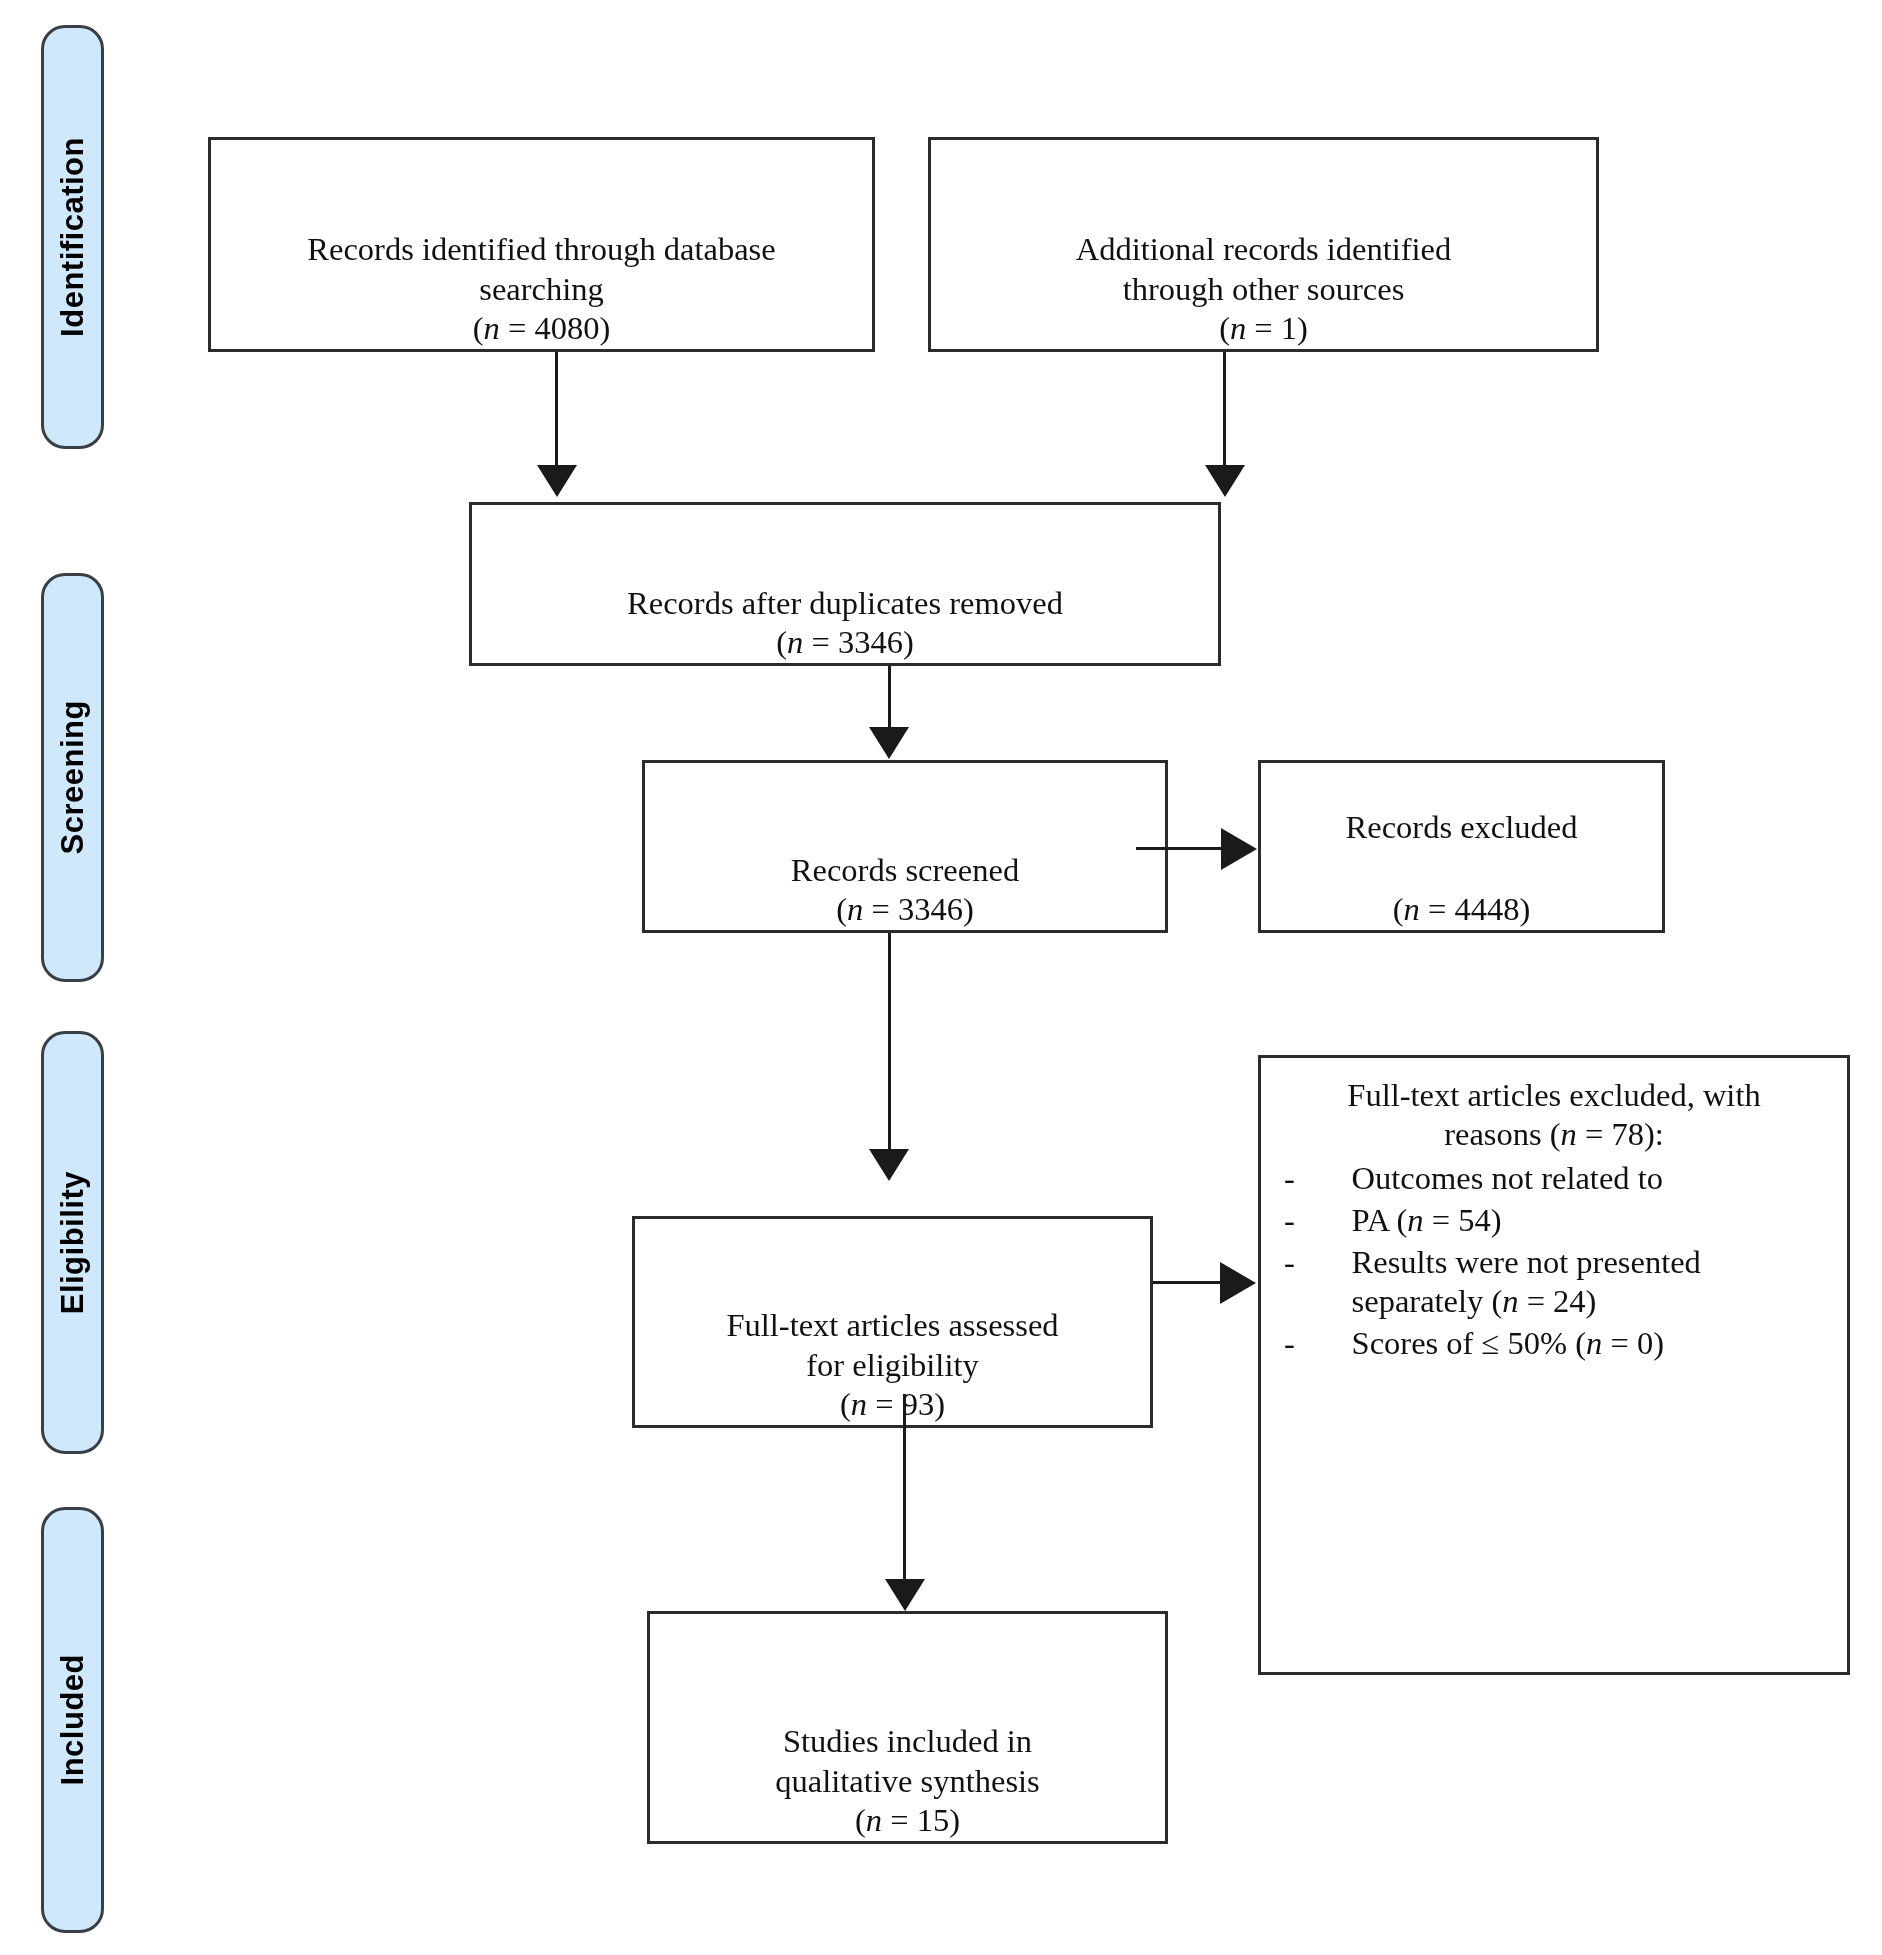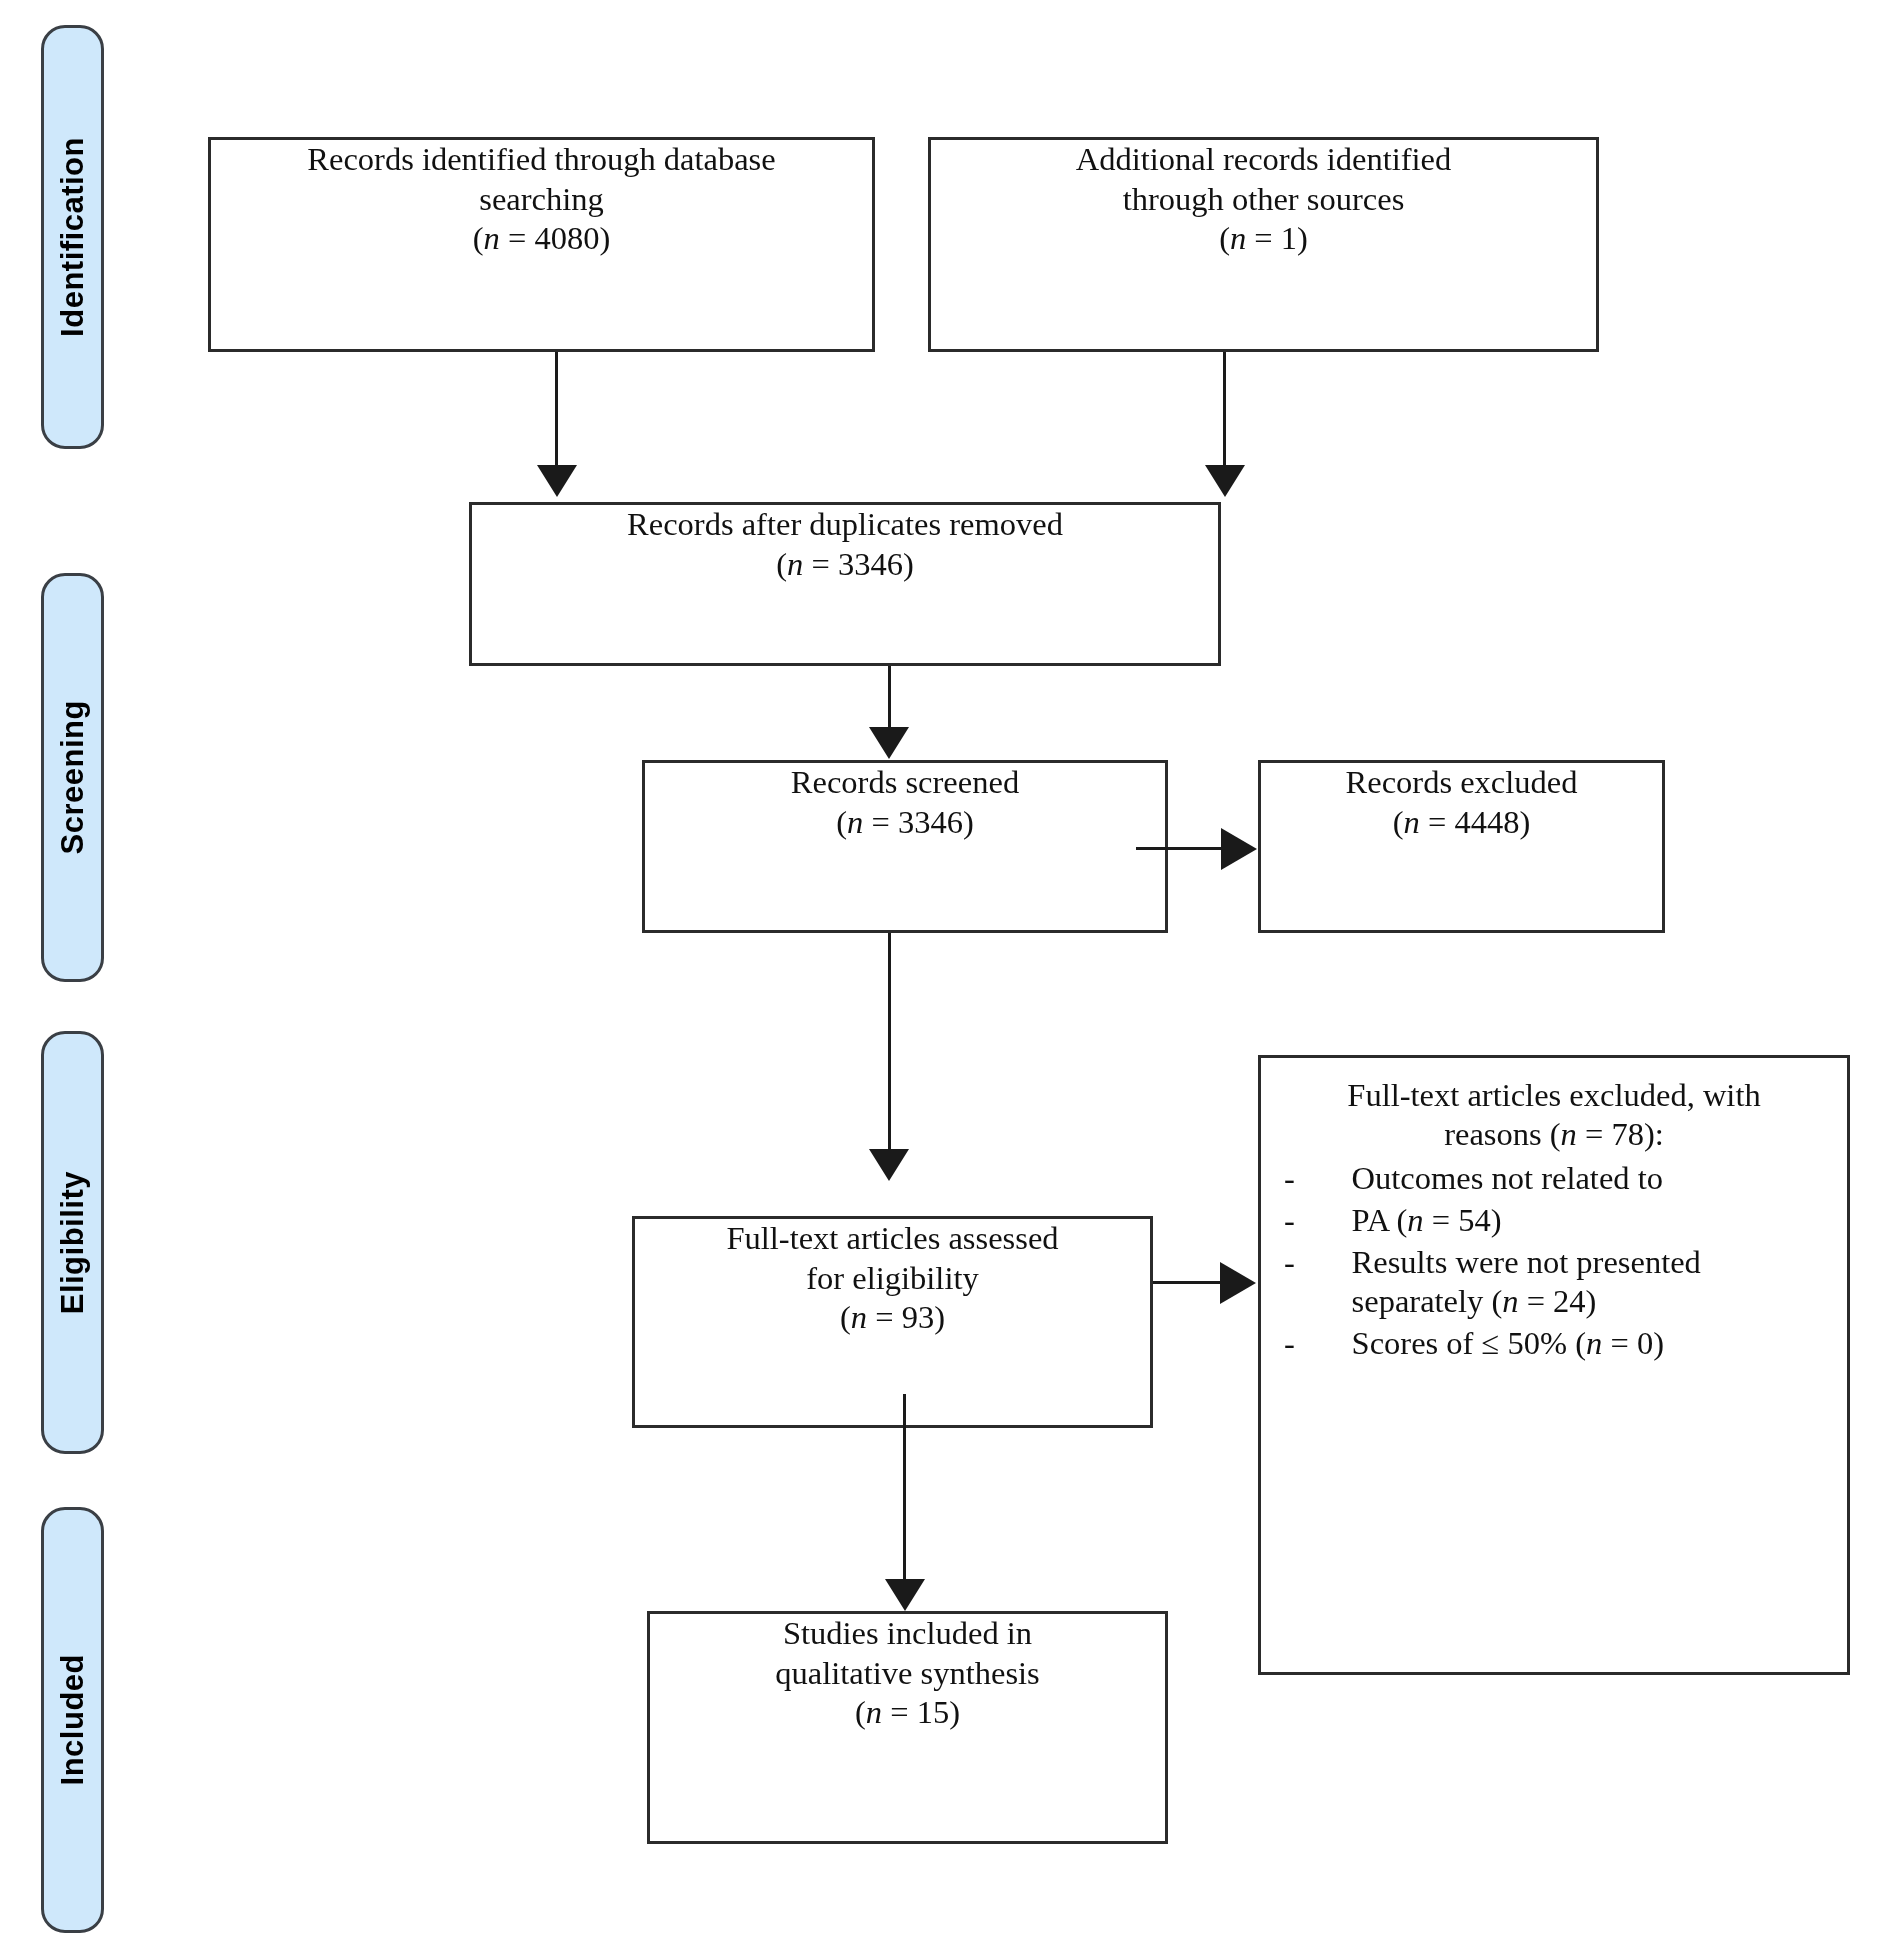--- a/index.html
+++ b/index.html
@@ -47,21 +47,21 @@
 
   
   .fbox {
     position: absolute;
     box-sizing: border-box;
     background: #ffffff;
     border: 3.1px solid #2b2b2b;
     display: flex;
     flex-direction: column;
     align-items: center;
-    justify-content: flex-start;
+    justify-content: flex-end;
     padding: 0 4px;
   }
   .fbox .line {
     font-size: 32.5px;
     line-height: 1.22;
     color: #111111;
     text-align: center;
     white-space: nowrap;
   }
 
@@ -176,21 +176,21 @@
   <div class="arrow-down" style="left:869px; top:727px;"></div>
 
   <div class="fbox" style="left:642px; top:760px; width:526px; height:173px;">
     <div class="line">Records screened</div>
     <div class="line"><span>(</span><i class="nvar">n</i><span> = 3346)</span></div>
   </div>
 
   <div class="hline" style="left:1136px; top:847px; width:86px; height:3.1px;"></div>
   <div class="arrow-right" style="left:1221px; top:828px;"></div>
 
-  <div class="fbox" style="left:1258px; top:760px; width:407px; height:173px;">
+  <div class="fbox" style="left:1258px; top:760px; width:407px; height:173px;gap:43px;">
     <div class="line">Records excluded</div>
     <div class="line"><span>(</span><i class="nvar">n</i><span> = 4448)</span></div>
   </div>
 
   <div class="vline" style="left:888px; top:933px; width:3.1px; height:217px;"></div>
   <div class="arrow-down" style="left:869px; top:1149px;"></div>
 
   <div class="fbox" style="left:632px; top:1216px; width:521px; height:212px;">
     <div class="line">Full-text articles assessed</div>
     <div class="line">for eligibility</div>

